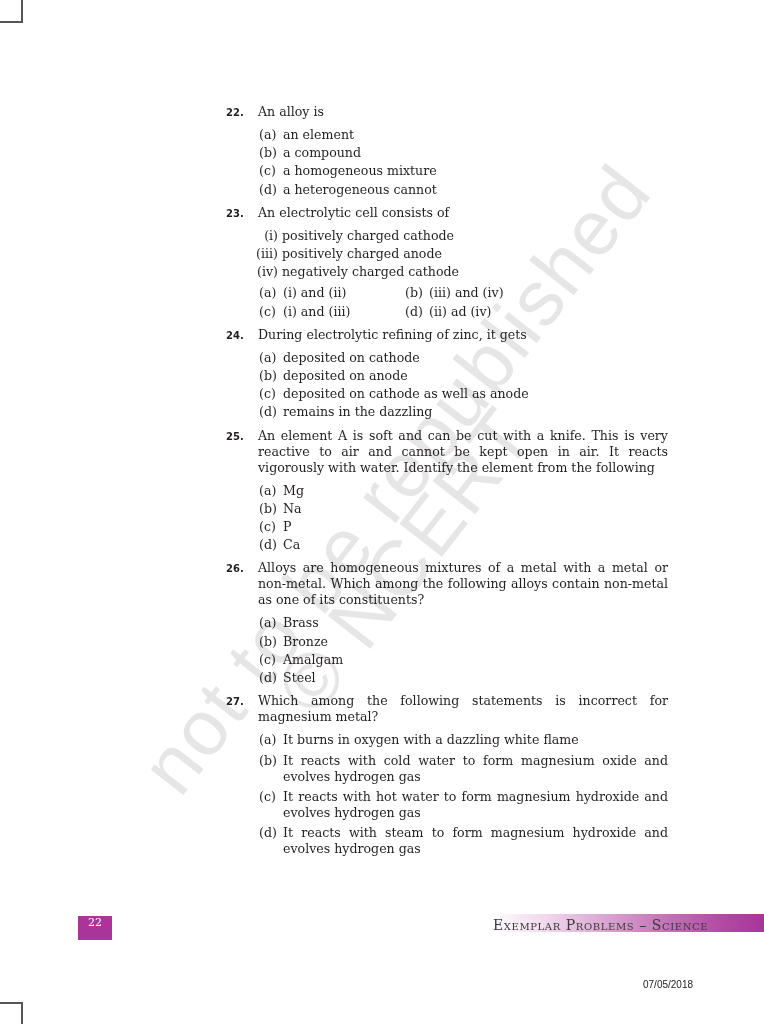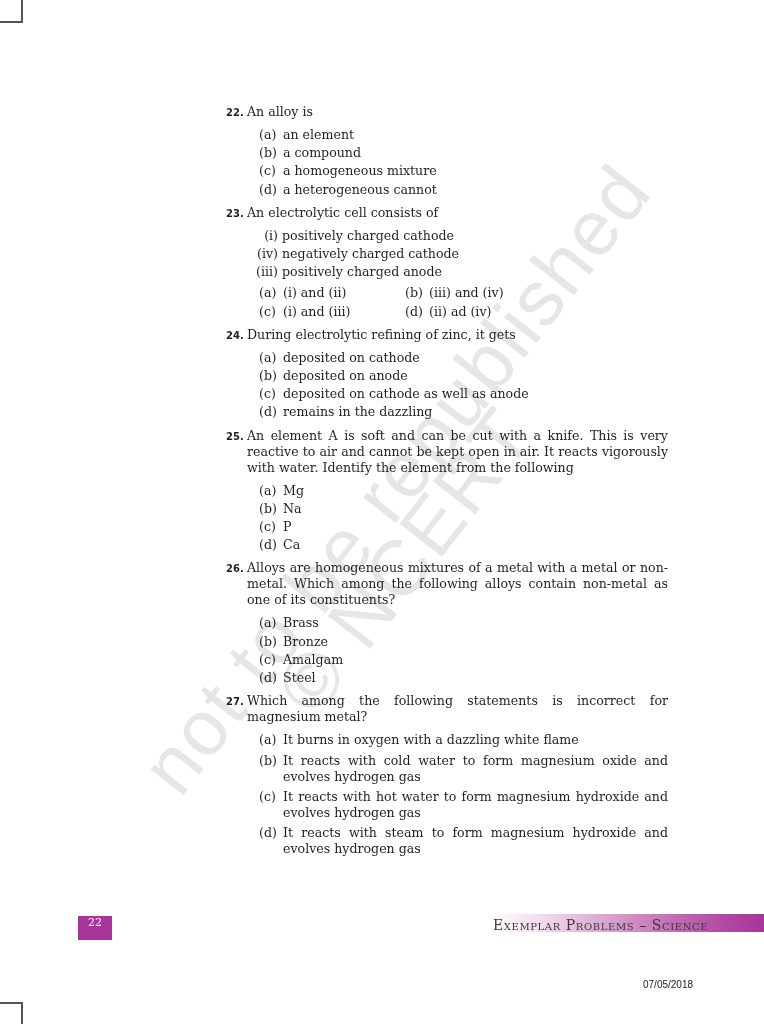--- a/index.html
+++ b/index.html
@@ -16,21 +16,21 @@
     position:absolute; color:#e6e6e6; font-family:"Liberation Sans", sans-serif;
     font-size:78px; white-space:nowrap; transform-origin:left bottom; pointer-events:none;
     letter-spacing:2px;
   }
   .wm1 { left:195px; top:720px; transform:rotate(-52deg); }
   .wm2 { left:270px; top:760px; transform:rotate(-52deg); }
 
   .content { position:absolute; left:226px; top:104px; width:442px; font-size:12.6px; line-height:18px; }
   .q { position:relative; margin-bottom:6px; }
   .q-num { position:absolute; left:0; top:0; font-weight:bold; font-family:"DejaVu Sans", sans-serif; font-size:10px; }
-  .q-text { margin-left:21px; text-align:justify; line-height:16px; }
+  .q-text { margin-left:32px; text-align:justify; line-height:16px; }
   .opts { margin-left:33px; margin-top:6px; }
   .opt { display:flex; line-height:18.2px; }
   .opt .lbl { width:24px; flex:none; }
   .opt .txt { flex:1; line-height:16px; padding-top:1px; text-align:justify; }
   .opt.wrap { margin-bottom:3px; }
   .sub { display:flex; line-height:18.2px; }
   .sub .lbl { width:24px; text-align:right; padding-right:4px; flex:none; margin-left:-5px; }
   .pairgrid { display:grid; grid-template-columns:146px 1fr; margin-top:3px; }
 
   .page-num {
@@ -88,26 +88,26 @@
 
   <div class="q">
     <span class="q-num">23.</span>
     <div class="q-text">An electrolytic cell consists of</div>
     <div class="opts">
       <div class="sub">
           <span class="lbl">(i)</span>
           <span>positively charged cathode</span>
         </div>
       <div class="sub">
+          <span class="lbl">(iii)</span>
+          <span>positively charged anode</span>
+        </div>
+      <div class="sub">
           <span class="lbl">(iv)</span>
           <span>negatively charged cathode</span>
-        </div>
-      <div class="sub">
-          <span class="lbl">(iii)</span>
-          <span>positively charged anode</span>
         </div>
       <div class="pairgrid">
         <div class="opt">
             <span class="lbl">(a)</span>
             <span>(i) and (ii)</span>
           </div>
         <div class="opt">
             <span class="lbl">(b)</span>
             <span>(iii) and (iv)</span>
           </div>

